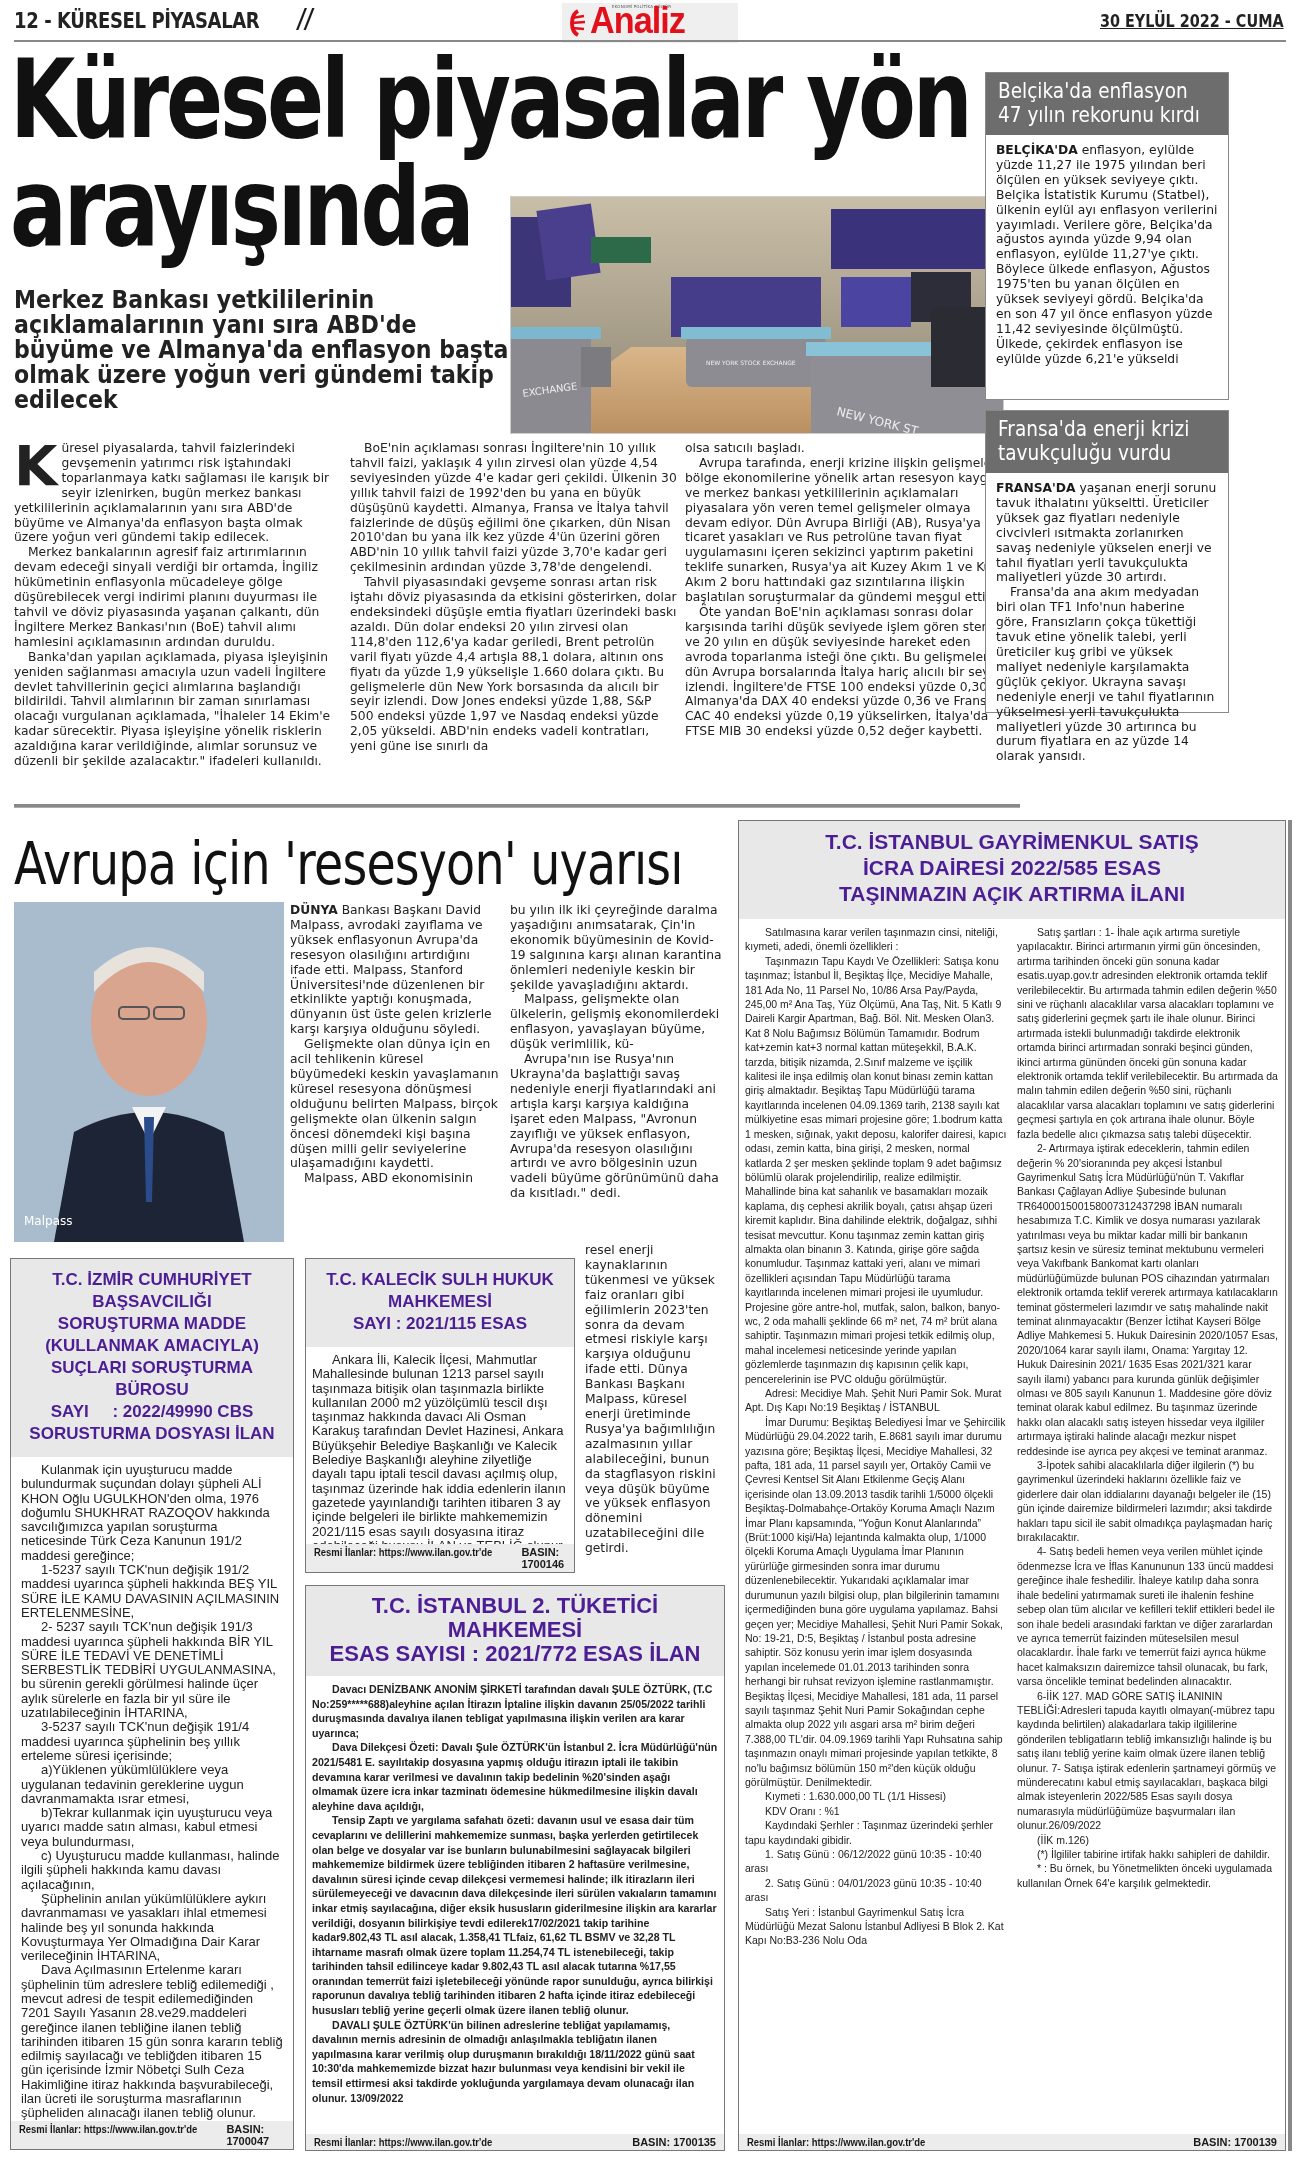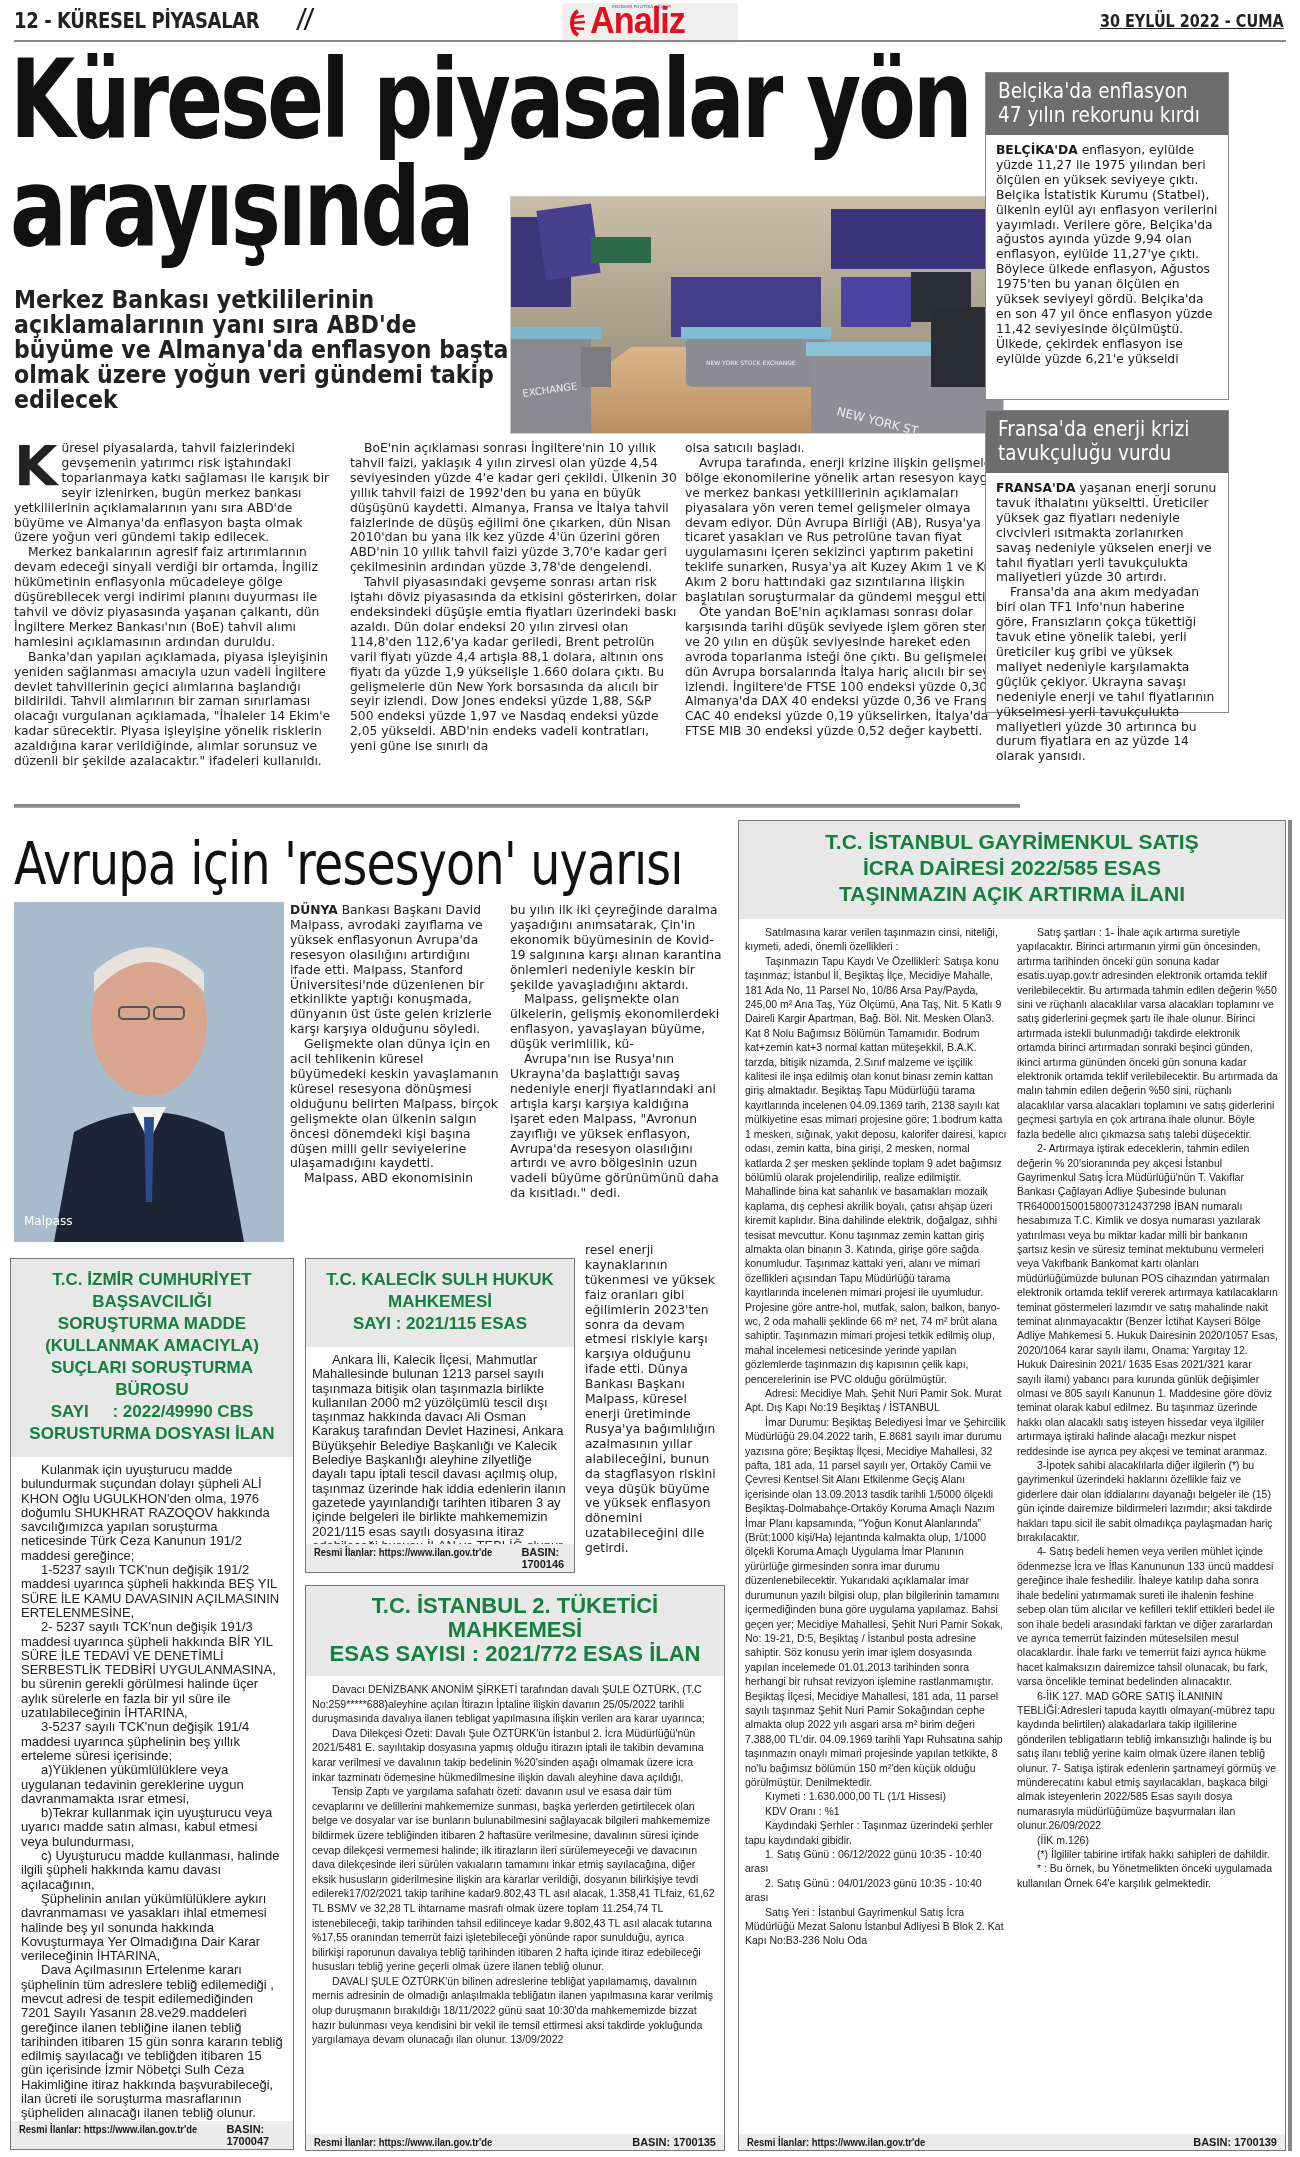--- a/index.html
+++ b/index.html
@@ -39,21 +39,21 @@
   .sidebox .bd p.first { text-indent: 0; }
   .lead-bold { font-weight: bold; }
 
   
   .title2 { left: 14px; top: 830px; font-size: 58px; font-weight: normal; letter-spacing: -1px; transform: scaleX(0.82); transform-origin: left top; white-space: nowrap; color: #111; }
   .portrait { left: 14px; top: 902px; width: 270px; height: 340px; overflow: hidden; background: #b8c7d6; }
   .portrait-caption { left: 24px; top: 1214px; font-size: 12px; color: #fff; }
 
   
   .notice { border: 1px solid #777; background: #fff; }
-  .notice .nh { background: #e8e8e8; text-align: center; font-family: "Liberation Sans", sans-serif; font-weight: bold; color: #15803d; }
+  .notice .nh { background: #e8e8e8; text-align: center; font-family: "Liberation Sans", sans-serif; font-weight: bold; color: #4c1d95; }
   .notice .nb { font-family: "Liberation Sans", sans-serif; font-size: 11.3px; line-height: 14.6px; color: #222; padding: 8px 10px; }
   .notice .nb p { text-indent: 20px; }
   .notice .nf { background: #ececec; font-family: "Liberation Sans", sans-serif; font-weight: bold; font-size: 11px; padding: 2px 8px; display: flex; justify-content: space-between; position: absolute; left: 0; right: 0; bottom: 0; }
   .notice .nf .url { transform: scaleX(0.86); transform-origin: left; white-space: nowrap; }
   .rbar { background: #888; }
 </style>
 </head>
 <body>
 
 <div class="abs mast"></div>
@@ -208,21 +208,21 @@
     <span class="url">Resmi İlanlar: https://www.ilan.gov.tr'de</span>
     <span>BASIN:  1700146</span>
   </div>
 </div>
 
 <div class="abs notice" style="left:305px; top:1585px; width:420px; height:566px;">
   <div class="nh" style="font-size:22px; line-height:24px; padding:8px 4px 10px;">
     <div>T.C. İSTANBUL 2. TÜKETİCİ MAHKEMESİ</div>
     <div>ESAS SAYISI : 2021/772 ESAS İLAN</div>
   </div>
-  <div class="nb" style="font-size:10.6px; line-height:14.6px; padding:6px 6px;">
+  <div class="nb" style="font-size:10.6px; line-height:14.6px; padding:6px 6px;font-weight:bold;">
     <p>Davacı DENİZBANK ANONİM ŞİRKETİ tarafından davalı ŞULE ÖZTÜRK, (T.C No:259*****688)aleyhine açılan İtirazın İptaline ilişkin davanın 25/05/2022 tarihli duruşmasında davalıya ilanen tebligat yapılmasına ilişkin verilen ara karar uyarınca;</p>
     <p>Dava Dilekçesi Özeti: Davalı Şule ÖZTÜRK'ün İstanbul 2. İcra Müdürlüğü'nün 2021/5481 E. sayılıtakip dosyasına yapmış olduğu itirazın iptali ile takibin devamına karar verilmesi ve davalının takip bedelinin %20'sinden aşağı olmamak üzere icra inkar tazminatı ödemesine hükmedilmesine ilişkin davalı aleyhine dava açıldığı,</p>
     <p>Tensip Zaptı ve yargılama safahatı özeti: davanın usul ve esasa dair tüm cevaplarını ve delillerini mahkememize sunması, başka yerlerden getirtilecek olan belge ve dosyalar var ise bunların bulunabilmesini sağlayacak bilgileri mahkememize bildirmek üzere tebliğinden itibaren 2 haftasüre verilmesine, davalının süresi içinde cevap dilekçesi vermemesi halinde; ilk itirazların ileri sürülemeyeceği ve davacının dava dilekçesinde ileri sürülen vakıaların tamamını inkar etmiş sayılacağına, diğer eksik hususların giderilmesine ilişkin ara kararlar verildiği, dosyanın bilirkişiye tevdi edilerek17/02/2021 takip tarihine kadar9.802,43 TL asıl alacak, 1.358,41 TLfaiz, 61,62 TL BSMV ve 32,28 TL ihtarname masrafı olmak üzere toplam 11.254,74 TL istenebileceği, takip tarihinden tahsil edilinceye kadar 9.802,43 TL asıl alacak tutarına %17,55 oranından temerrüt faizi işletebileceği yönünde rapor sunulduğu, ayrıca bilirkişi raporunun davalıya tebliğ tarihinden itibaren 2 hafta içinde itiraz edebileceği hususları tebliğ yerine geçerli olmak üzere ilanen tebliğ olunur.</p>
     <p>DAVALI ŞULE ÖZTÜRK'ün bilinen adreslerine tebliğat yapılamamış, davalının mernis adresinin de olmadığı anlaşılmakla tebliğatın ilanen yapılmasına karar verilmiş olup duruşmanın bırakıldığı 18/11/2022 günü saat 10:30'da mahkememizde bizzat hazır bulunması veya kendisini bir vekil ile temsil ettirmesi aksi takdirde yokluğunda yargılamaya devam olunacağı ilan olunur. 13/09/2022</p>
   </div>
   <div class="nf">
     <span class="url">Resmi İlanlar: https://www.ilan.gov.tr'de</span>
     <span>BASIN:  1700135</span>
   </div>
 </div>

